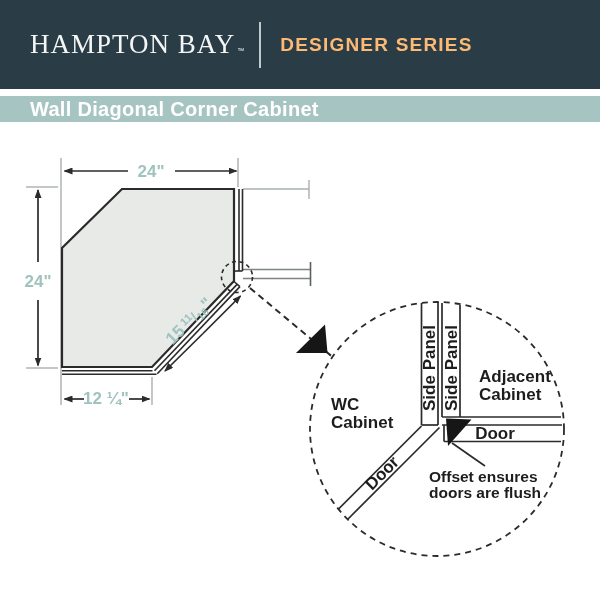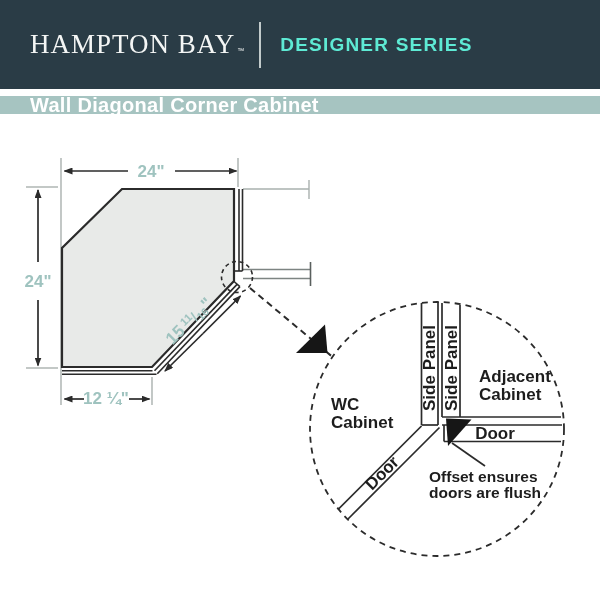--- a/index.html
+++ b/index.html
@@ -5,22 +5,22 @@
   html,body{margin:0;padding:0;background:#fff;}
   .stage{position:relative;width:600px;height:600px;background:#ffffff;overflow:hidden;
          font-family:"Liberation Sans",sans-serif;padding-left:33px;}
   .header{position:absolute;left:0;top:0;width:600px;height:89px;background:#2a3c46;
           display:flex;align-items:center;}
   .brand-wrap{margin-left:30px;display:flex;align-items:baseline;}
   .brand{font-family:"Liberation Serif",serif;color:#f4f6f5;font-size:27px;
          letter-spacing:1px;font-weight:400;}
   .tm{color:#f4f6f5;font-size:7px;margin-left:2px;align-self:flex-end;margin-bottom:6px;}
   .divider{width:2px;height:46px;background:#dde4e3;opacity:.85;margin:0 19px 0 15px;}
-  .series{color:#5eead4;font-size:19px;font-weight:700;letter-spacing:1.2px;}
-  .titlebar{position:absolute;left:0;top:96px;width:600px;height:18px;background:#a6c4c1;
+  .series{color:#fdba74;font-size:19px;font-weight:700;letter-spacing:1.2px;}
+  .titlebar{position:absolute;left:0;top:96px;width:600px;height:26px;background:#a6c4c1;
             display:flex;align-items:center;}
   .titlebar span{margin-left:30px;color:#ffffff;font-size:20px;font-weight:700;letter-spacing:.3px;}
   svg{position:absolute;left:0;top:0;}
   svg text{font-family:"Liberation Sans",sans-serif;font-weight:700;}
   .dimtxt{font-size:17px;}
   .lbl{fill:#1d1d1d;font-size:17px;}
   .note{fill:#1d1d1d;font-size:15.5px;}
 </style>
 </head>
 <body>

